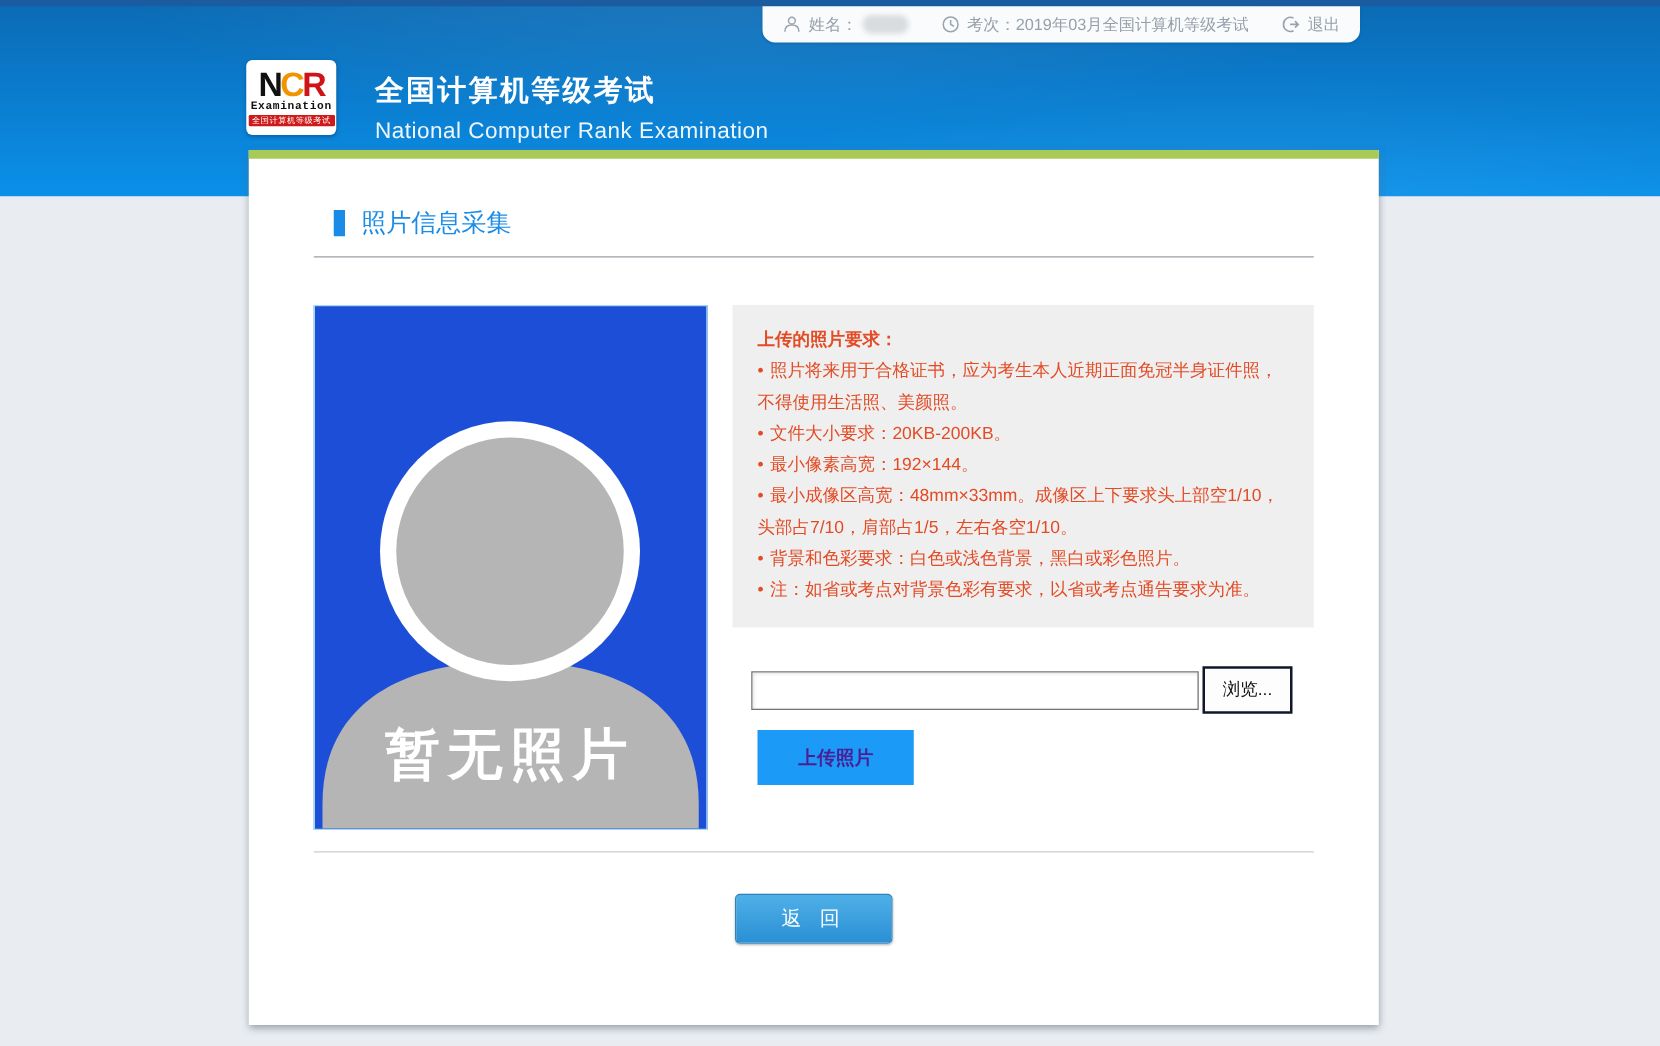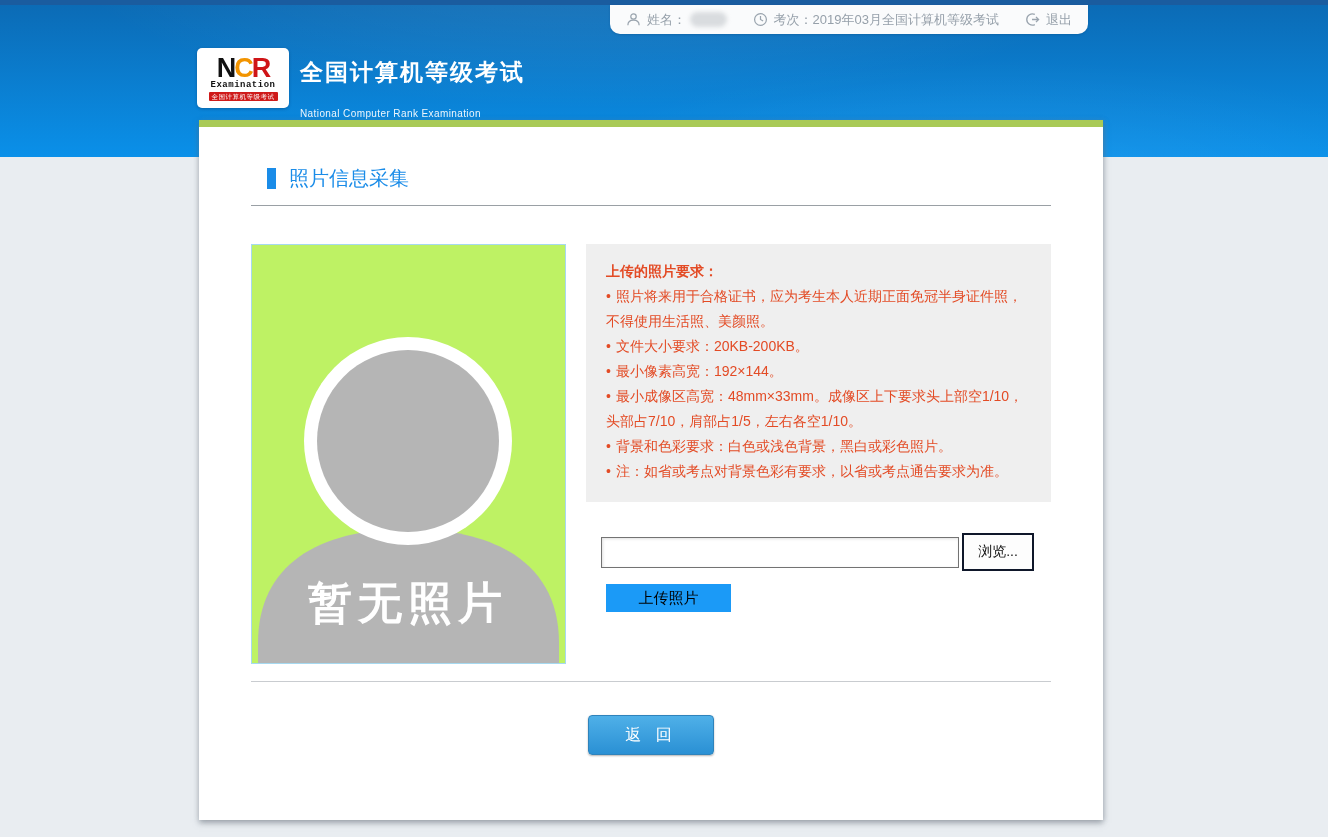--- a/index.html
+++ b/index.html
@@ -41,59 +41,59 @@
     background:#d9dcdf; border-radius:8px; filter:blur(2px);
   }
   .tab-gap { width:26px; flex:none; }
   .logout-btn {
     display:flex; align-items:center; background:none; border:none;
     color:#96a0aa; font-size:13px; cursor:pointer; font-family:inherit;
   }
 
   
   .logo-box {
-    position:absolute; left:197px; top:48px; width:92px; height:60px;
+    position:absolute; left:197px; top:48px; width:72px; height:60px;
     background:#fff; border-radius:5px;
     display:flex; flex-direction:column; align-items:center; justify-content:center;
     box-shadow:0 1px 3px rgba(0,40,80,.35);
     overflow:hidden;
   }
   .logo-ncr { font-size:27px; font-weight:bold; line-height:24px; letter-spacing:-2px; }
   .logo-ncr .l-n { color:#111; }
   .logo-ncr .l-c { color:#f29400; }
   .logo-ncr .l-r { color:#cf1417; }
   .logo-exam { font-size:9px; font-weight:bold; color:#111; letter-spacing:.5px; line-height:10px;font-family:Liberation Mono, monospace; }
   .logo-band {
     margin-top:2px; background:#cf1a1a; color:#fff;
     font-size:6.5px; line-height:9px; padding:0 3px; letter-spacing:.5px;
     border-radius:1px;
   }
   .brand { position:absolute; left:300px; top:57px; color:#fff; }
   .brand-title { font-size:23px; font-weight:bold; letter-spacing:2px; }
-  .brand-sub { font-size:10px; margin-top:20px; color:#eef6fc; letter-spacing:.4px; }
+  .brand-sub { font-size:18px; margin-top:6px; color:#eef6fc; letter-spacing:.4px; }
 
   
   .content {
     position:absolute; left:199px; top:120px; width:904px; height:700px;
     background:#fff; border-top:7px solid #a9ca57;
     padding:0 52px;
     box-shadow:0 3px 6px rgba(96,106,116,.55), 2px 0 5px rgba(120,130,140,.15);
   }
   .section-head { margin-top:38px; display:flex; align-items:center; }
   .section-bar { width:9px; height:21px; background:#1a8ce8; margin-left:16px; flex:none; }
   .section-title { margin-left:13px; font-size:20px; color:#1a8ce8; }
   .divider1 { margin-top:13px; border-bottom:1px solid #9aa0a5; }
   .divider2 { margin-top:17px; border-bottom:1px solid #c9ccd0; }
 
   .main-row { display:flex; margin-top:38px; }
 
   
   .photo-box {
     width:315px; height:420px; flex:none;
-    border:1px solid #a6d9f0; background:#bef264; overflow:hidden;
+    border:1px solid #a6d9f0; background:#1d4ed8; overflow:hidden;
   }
   .photo-box svg { display:block; }
 
   
   .right-col { margin-left:20px; width:485px; }
   .req-box {
     background:#efefef; padding:15px 20px 18px;
     color:#e34b25; font-size:14px; line-height:25px;
   }
   .req-title { font-weight:bold; }
@@ -104,23 +104,23 @@
     flex:1; height:31px; border:1px solid #737373; background:#fff;
     box-shadow:inset 1px 1px 3px rgba(0,0,0,.12);
     padding:0 6px; font-size:14px; font-family:inherit; min-width:0;
   }
   .browse-btn {
     flex:none; width:72px; height:38px; margin-left:3px;
     background:#fdfdfd; border:2px solid #0f172a;
     font-size:14px; color:#111; font-family:inherit; cursor:pointer;
   }
   .upload-btn {
-    display:block; margin:13px 0 0 20px; width:125px; height:28px;
-    background:#1b9af7; border:none; color:#000000; font-size:15px;
-    font-family:inherit; cursor:pointer;
+    display:block; margin:13px 0 0 20px; width:125px; height:44px;
+    background:#1b9af7; border:none; color:#4c1d95; font-size:15px;
+    font-family:inherit; cursor:pointer;font-weight:bold;
   }
 
   .return-btn {
     display:block; margin:33px auto 0; width:126px; height:40px;
     background:linear-gradient(#4fb0e8, #2a90d4);
     border:1px solid #2f83bb; border-radius:4px;
     color:#fff; font-size:16px; letter-spacing:5px;
     font-family:inherit; cursor:pointer;
     box-shadow:0 1px 2px rgba(0,0,0,.3);
   }

